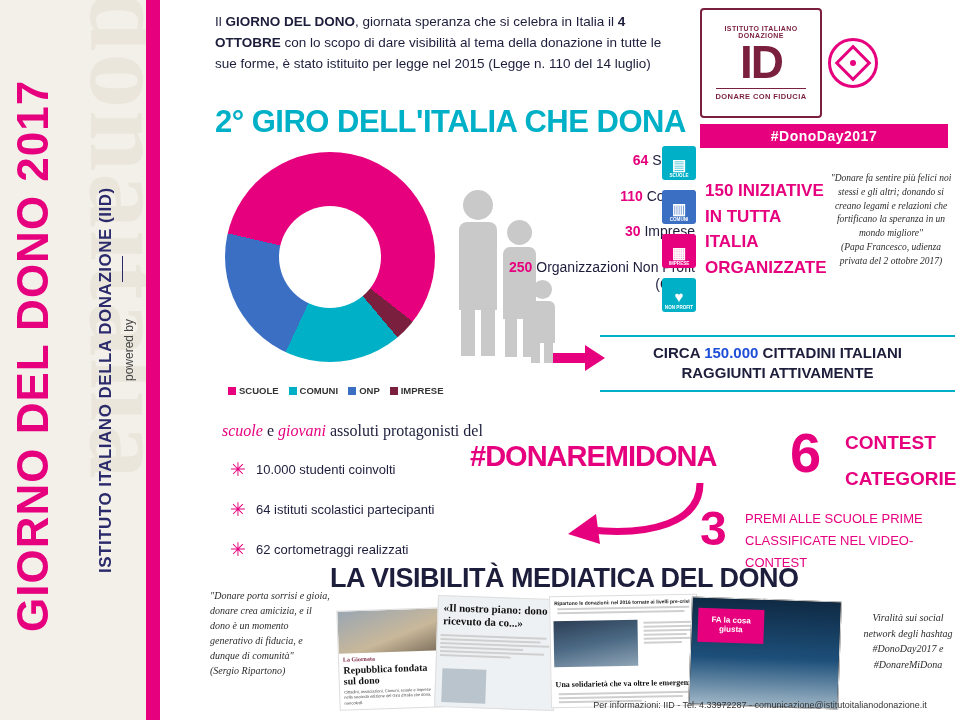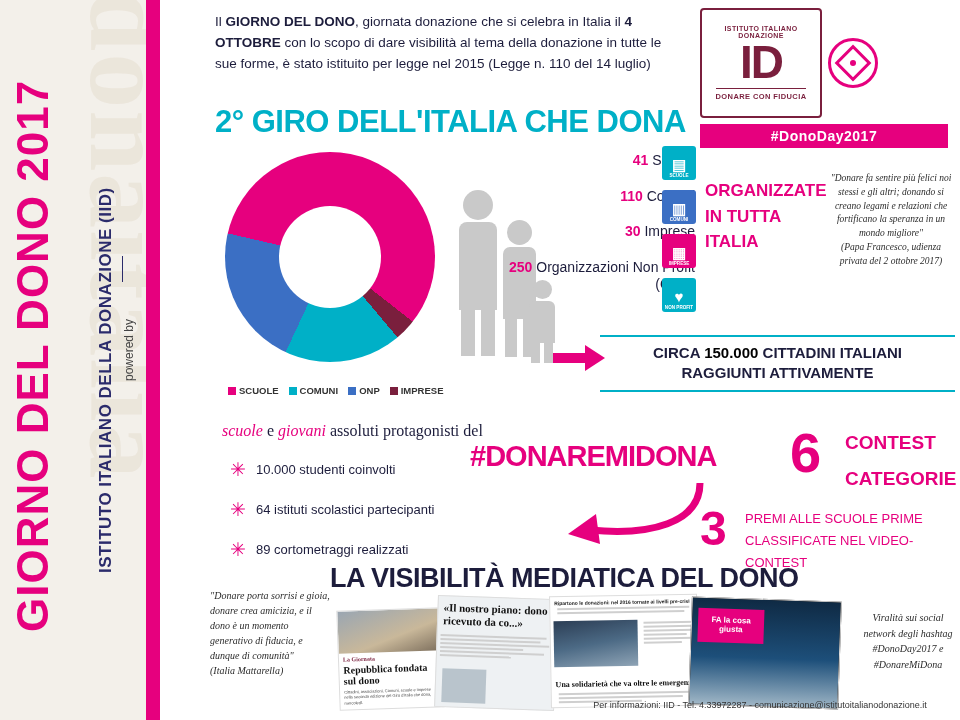--- a/index.html
+++ b/index.html
@@ -127,21 +127,21 @@
   .pope {
     position:absolute; left:828px; top:172px; width:126px;
     font-family:"Liberation Serif", serif; font-style:italic;
     font-size:9.5px; line-height:1.45; color:#2b2b2b; text-align:center;
   }
 
   
   .circa-box { position:absolute; left:600px; top:335px; width:355px; }
   .circa-line { height:2px; background:#00b0c7; width:100%; }
   .circa-text { padding:6px 0; font-size:15px; font-weight:bold; color:#1d1d3c; text-align:center; line-height:1.35; }
-  .circa-text .num { color:#000000; }
+  .circa-text .num { color:#1d4ed8; }
   .arrow-pink { position:absolute; left:553px; top:345px; width:52px; height:26px; }
   .arrow-pink .shaft { position:absolute; left:0; top:8px; width:34px; height:10px; background:#e6007e; }
   .arrow-pink .head { position:absolute; left:32px; top:0; width:0; height:0; border-top:13px solid transparent; border-bottom:13px solid transparent; border-left:20px solid #e6007e; }
 
   
   .scuole-head {
     position:absolute; left:222px; top:420px; width:330px;
     font-family:"Liberation Serif", serif; font-size:16px; color:#1d1d3c; line-height:1.35;
   }
   .scuole-head .pink-i { color:#e6007e; font-style:italic; }
@@ -215,21 +215,21 @@
   <div class="rail">
     <div class="rail-ghost small-serif">donaitalia</div>
     <div class="rail-title">GIORNO DEL DONO 2017</div>
     <div class="rail-sub">ISTITUTO ITALIANO DELLA DONAZIONE (IID)</div>
     <div class="rail-line"></div>
     <div class="rail-powered">powered by</div>
     <div class="rail-pink-strip"></div>
   </div>
 
   <div class="intro">
-    <span>Il </span><b>GIORNO DEL DONO</b><span>, giornata donazione che si celebra in Italia il </span><b>4 OTTOBRE</b><span> con lo scopo di dare visibilità al tema della donazione in tutte le sue forme</span><span>, è stato istituito per legge nel 2015 (Legge n. 110 del 14 luglio)</span>
+    <span>Il </span><b>GIORNO DEL DONO</b><span>, giornata speranza che si celebra in Italia il </span><b>4 OTTOBRE</b><span> con lo scopo di dare visibilità al tema della donazione in tutte le sue forme</span><span>, è stato istituito per legge nel 2015 (Legge n. 110 del 14 luglio)</span>
   </div>
 
   <div class="logo-wrap">
     <div class="logo-iid">
       <div class="arc-top">ISTITUTO ITALIANO DONAZIONE</div>
       <div class="big">ID</div>
       <div class="arc-bot">DONARE CON FIDUCIA</div>
     </div>
     <div class="logo-gdd">
       <div class="gdd-mark"></div>
@@ -272,21 +272,21 @@
     <div class="person" style="left:50px; top:157px; width:12px; height:40px;"></div>
     <div class="person" style="left:68px; top:157px; width:12px; height:40px;"></div>
 
     <div class="person p-head" style="left:78px; top:120px; width:19px; height:19px;"></div>
     <div class="person" style="left:74px; top:141px; width:26px; height:42px; border-radius:6px 6px 0 0;"></div>
     <div class="person" style="left:76px; top:181px; width:9px; height:22px;"></div>
     <div class="person" style="left:89px; top:181px; width:9px; height:22px;"></div>
   </div>
 
   <div class="stats">
-    <div class="row"><span class="num">41</span> <span>Scuole</span></div>
+    <div class="row"><span class="num">64</span> <span>Scuole</span></div>
     <div class="row"><span class="num">110</span> <span>Comuni</span></div>
     <div class="row"><span class="num">30</span> <span>Imprese</span></div>
     <div class="row"><span class="num">250</span> <span>Organizzazioni Non Profit (ONP)</span></div>
   </div>
 
   <div class="chips">
     <div class="chip t">
         <div class="g">▤</div>
         <span>SCUOLE</span>
       </div>
@@ -298,22 +298,23 @@
         <div class="g">▦</div>
         <span>IMPRESE</span>
       </div>
     <div class="chip t">
         <div class="g">♥</div>
         <span>NON PROFIT</span>
       </div>
   </div>
 
   <div class="iniziative">
+    <div>150 INIZIATIVE</div>
+    <div>IN TUTTA ITALIA</div>
     <div>ORGANIZZATE</div>
-    <div>IN TUTTA ITALIA</div>
   </div>
 
   <div class="pope">
     <div>"Donare fa sentire più felici noi stessi e gli altri; donando si creano legami e relazioni che fortificano la speranza in un mondo migliore"</div>
     <div>(Papa Francesco, udienza privata del 2 ottobre 2017)</div>
   </div>
 
   <div class="arrow-pink">
     <div class="shaft"></div>
       <div class="head"></div>
@@ -335,21 +336,21 @@
     <div class="b">
         <span class="star">✳</span>
         <span>10.000 studenti coinvolti</span>
       </div>
     <div class="b">
         <span class="star">✳</span>
         <span>64 istituti scolastici partecipanti</span>
       </div>
     <div class="b">
         <span class="star">✳</span>
-        <span>89 cortometraggi realizzati</span>
+        <span>62 cortometraggi realizzati</span>
       </div>
   </div>
 
   <div class="hashbig">#DONAREMIDONA</div>
   <svg class="curvearrow" viewBox="0 0 150 70">
     <path d="M140 5 C140 45, 90 58, 30 52" stroke="#e6007e" stroke-width="7" fill="none"></path>
     <polygon points="36,36 8,56 40,66" fill="#e6007e"></polygon>
   </svg>
 
   <div class="six">6</div>
@@ -360,21 +361,21 @@
   <div class="three">3</div>
   <div class="three-txt">
     <div>PREMI ALLE SCUOLE PRIME</div>
     <div>CLASSIFICATE NEL VIDEO-CONTEST</div>
   </div>
 
   <div class="visib">LA VISIBILITÀ MEDIATICA DEL DONO</div>
 
   <div class="matta">
     <div>"Donare porta sorrisi e gioia, donare crea amicizia, e il dono è un momento generativo di fiducia, e dunque di comunità"</div>
-    <div>(Italia Mattarella)</div>
+    <div>(Sergio Ripartono)</div>
   </div>
 
   <div class="press">
     <div class="clip c1">
       <div class="photo-hands"></div>
       <div style="padding:3px 4px;">
         <div class="hdr" style="font-size:6px; color:#7a1f3d;">La Giornata</div>
         <div class="hdr" style="font-size:10px; line-height:1.1; margin-top:2px;">Repubblica fondata sul dono</div>
         <div style="font-size:4px; line-height:1.35; margin-top:3px; color:#444;">Cittadini, associazioni, Comuni, scuole e imprese nella seconda edizione del Giro d'Italia che dona, mercoledì.</div>
       </div>

